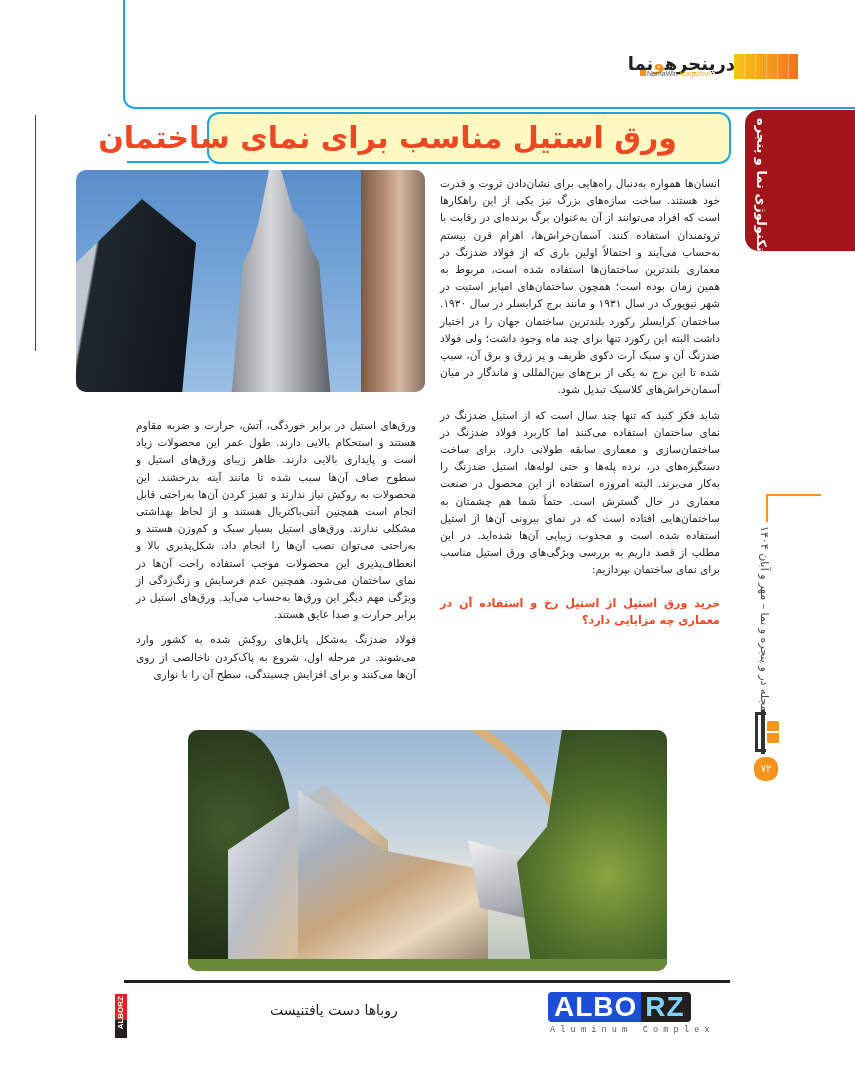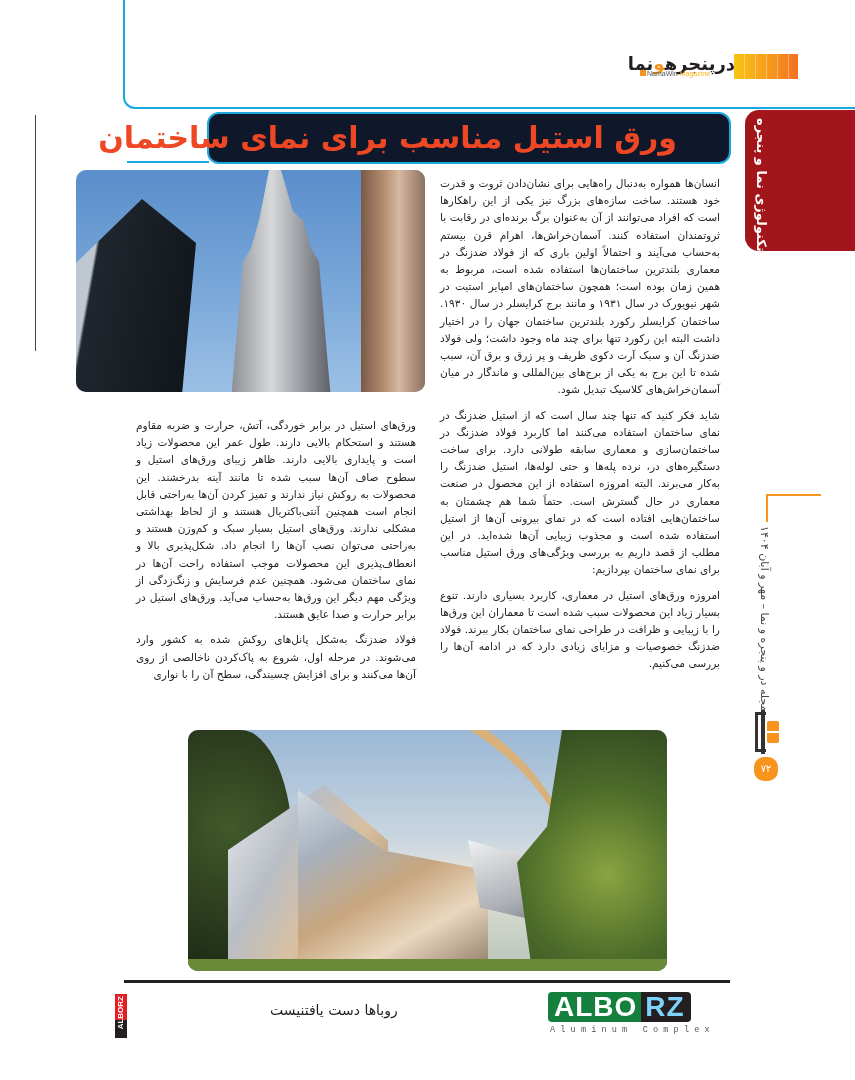--- a/index.html
+++ b/index.html
@@ -25,21 +25,21 @@
     background: linear-gradient(90deg, #f9c513 0%, #f7a21c 45%, #f37021 100%);
   }
   .mast-bar::after {
     content: ""; position: absolute; inset: 0;
     background: repeating-linear-gradient(90deg, rgba(255,255,255,0) 0 10px, rgba(255,255,255,0.35) 10px 11px);
   }
 
   
   .title-box {
     position: absolute; left: 207px; top: 112px; width: 524px; height: 52px;
-    border: 2px solid #1ba7df; border-radius: 12px; background: #0f172a;
+    border: 2px solid #1ba7df; border-radius: 12px; background: #fef9c3;
   }
   .title-box h1 {
     position: absolute; right: 52px; top: 6px; direction: rtl;
     font-size: 30px; color: #ee4723; font-weight: bold; white-space: nowrap;
     letter-spacing: -0.5px;
   }
   .title-under { position: absolute; left: 127px; top: 161px; width: 82px; height: 2px; background: #1ba7df; }
   .section-label {
     position: absolute; left: 745px; top: 110px; width: 110px; height: 141px;
     background: #a1151b; border-top-left-radius: 14px; border-bottom-left-radius: 14px;
@@ -86,21 +86,21 @@
   .photo2 .steel3 { position: absolute; left: 280px; top: 110px; width: 120px; height: 90px; background: linear-gradient(160deg, #f0f0f0 0%, #a9adb3 60%, #5c6068 100%); clip-path: polygon(0 0, 100% 40%, 90% 100%, 10% 75%); }
   .photo2 .grass { position: absolute; left: 0; bottom: 0; width: 100%; height: 12px; background: #6a8a3a; }
 
   
   .footer-rule { position: absolute; left: 124px; top: 980px; width: 606px; height: 3px; background: #231f20; }
   .footer-slogan { position: absolute; left: 270px; top: 1002px; direction: rtl; font-size: 14px; color: #231f20; white-space: nowrap; }
   .alborz {
     position: absolute; left: 548px; top: 992px; width: 182px; height: 30px; display: flex;
     font-family: "Liberation Sans", sans-serif; font-weight: bold; font-size: 28px; line-height: 30px;
   }
-  .alborz .red { background: #15803d; color: #fff; padding: 0 4px 9px 6px; border-radius: 4px 0 0 4px; letter-spacing: 1px; text-align: right; }
+  .alborz .red { background: #1d4ed8; color: #fff; padding: 0 4px 9px 6px; border-radius: 4px 0 0 4px; letter-spacing: 1px; text-align: right; }
   .alborz .dark { background: #231f20; color: #7dd3fc; padding: 0 6px 0 4px; border-radius: 0 4px 4px 0; letter-spacing: 1px; }
   .alborz-sub { position: absolute; left: 550px; top: 1025px; width: 180px; font-family: "Liberation Mono", monospace; font-size: 8.5px; color: #555; letter-spacing: 5.2px; white-space: nowrap; }
   .mini-logo {
     position: absolute; left: 115px; top: 994px; width: 12px; height: 44px;
     display: flex; flex-direction: column;
   }
   .mini-logo .r { flex: 3; background: #e31e24; }
   .mini-logo .d { flex: 2; background: #231f20; }
   .mini-logo span { position: absolute; left: 1px; top: 2px; writing-mode: vertical-rl; transform: rotate(180deg); font-family: "Liberation Sans", sans-serif; font-size: 8px; font-weight: bold; color: #fff; }
 
@@ -145,21 +145,21 @@
 
 <div class="photo1" title="آسمان‌خراش‌های نیویورک و برج کرایسلر">
   <div class="b1"></div>
   <div class="b2"></div>
   <div class="b3"></div>
 </div>
 
 <div class="col col-right">
   <p>انسان‌ها همواره به‌دنبال راه‌هایی برای نشان‌دادن ثروت و قدرت خود هستند. ساخت سازه‌های بزرگ نیز یکی از این راهکارها است که افراد می‌توانند از آن به‌عنوان برگ برنده‌ای در رقابت با ثروتمندان استفاده کنند. آسمان‌خراش‌ها، اهرام قرن بیستم به‌حساب می‌آیند و احتمالاً اولین باری که از فولاد ضدزنگ در معماری بلندترین ساختمان‌ها استفاده شده است، مربوط به همین زمان بوده است؛ همچون ساختمان‌های امپایر استیت در شهر نیویورک در سال ۱۹۳۱ و مانند برج کرایسلر در سال ۱۹۳۰. ساختمان کرایسلر رکورد بلندترین ساختمان جهان را در اختیار داشت البته این رکورد تنها برای چند ماه وجود داشت؛ ولی فولاد ضدزنگ آن و سبک آرت دکوی ظریف و پر زرق و برق آن، سبب شده تا این برج به یکی از برج‌های بین‌المللی و ماندگار در میان آسمان‌خراش‌های کلاسیک تبدیل شود.</p>
   <p>شاید فکر کنید که تنها چند سال است که از استیل ضدزنگ در نمای ساختمان استفاده می‌کنند اما کاربرد فولاد ضدزنگ در ساختمان‌سازی و معماری سابقه طولانی دارد. برای ساخت دستگیره‌های در، نرده پله‌ها و حتی لوله‌ها، استیل ضدزنگ را به‌کار می‌برند. البته امروزه استفاده از این محصول در صنعت معماری در حال گسترش است. حتماً شما هم چشمتان به ساختمان‌هایی افتاده است که در نمای بیرونی آن‌ها از استیل استفاده شده است و مجذوب زیبایی آن‌ها شده‌اید. در این مطلب از قصد داریم به بررسی ویژگی‌های ورق استیل مناسب برای نمای ساختمان بپردازیم:</p>
-  <p>امروزه ورق‌های استیل در معماری، کاربرد بسیاری دارند. تنوع بسیار زیاد این محصولات سبب شده است تا معماران این ورق‌ها را با زیبایی و ظرافت در طراحی نمای ساختمان بکار ببرند. فولاد ضدزنگ خصوصیات و مزایای زیادی دارد که در ادامه آن‌ها را بررسی می‌کنیم.</p>
+  <p class="subhead">خرید ورق استیل از استیل رخ و استفاده آن در معماری چه مزایایی دارد؟</p>
 </div>
 
 <div class="col col-left">
   <p>ورق‌های استیل در برابر خوردگی، آتش، حرارت و ضربه مقاوم هستند و استحکام بالایی دارند. طول عمر این محصولات زیاد است و پایداری بالایی دارند. ظاهر زیبای ورق‌های استیل و سطوح صاف آن‌ها سبب شده تا مانند آینه بدرخشند. این محصولات به روکش نیاز ندارند و تمیز کردن آن‌ها به‌راحتی قابل انجام است همچنین آنتی‌باکتریال هستند و از لحاظ بهداشتی مشکلی ندارند. ورق‌های استیل بسیار سبک و کم‌وزن هستند و به‌راحتی می‌توان نصب آن‌ها را انجام داد. شکل‌پذیری بالا و انعطاف‌پذیری این محصولات موجب استفاده راحت آن‌ها در نمای ساختمان می‌شود. همچنین عدم فرسایش و زنگ‌زدگی از ویژگی مهم دیگر این ورق‌ها به‌حساب می‌آید. ورق‌های استیل در برابر حرارت و صدا عایق هستند.</p>
   <p>فولاد ضدزنگ به‌شکل پانل‌های روکش شده به کشور وارد می‌شوند. در مرحله اول، شروع به پاک‌کردن ناخالصی از روی آن‌ها می‌کنند و برای افزایش چسبندگی، سطح آن را با نواری</p>
 </div>
 
 <div class="photo2" title="ساختمان با نمای استیل موج‌دار در میان درختان">
   <div class="tree-l"></div>
   <div class="steel1"></div>

